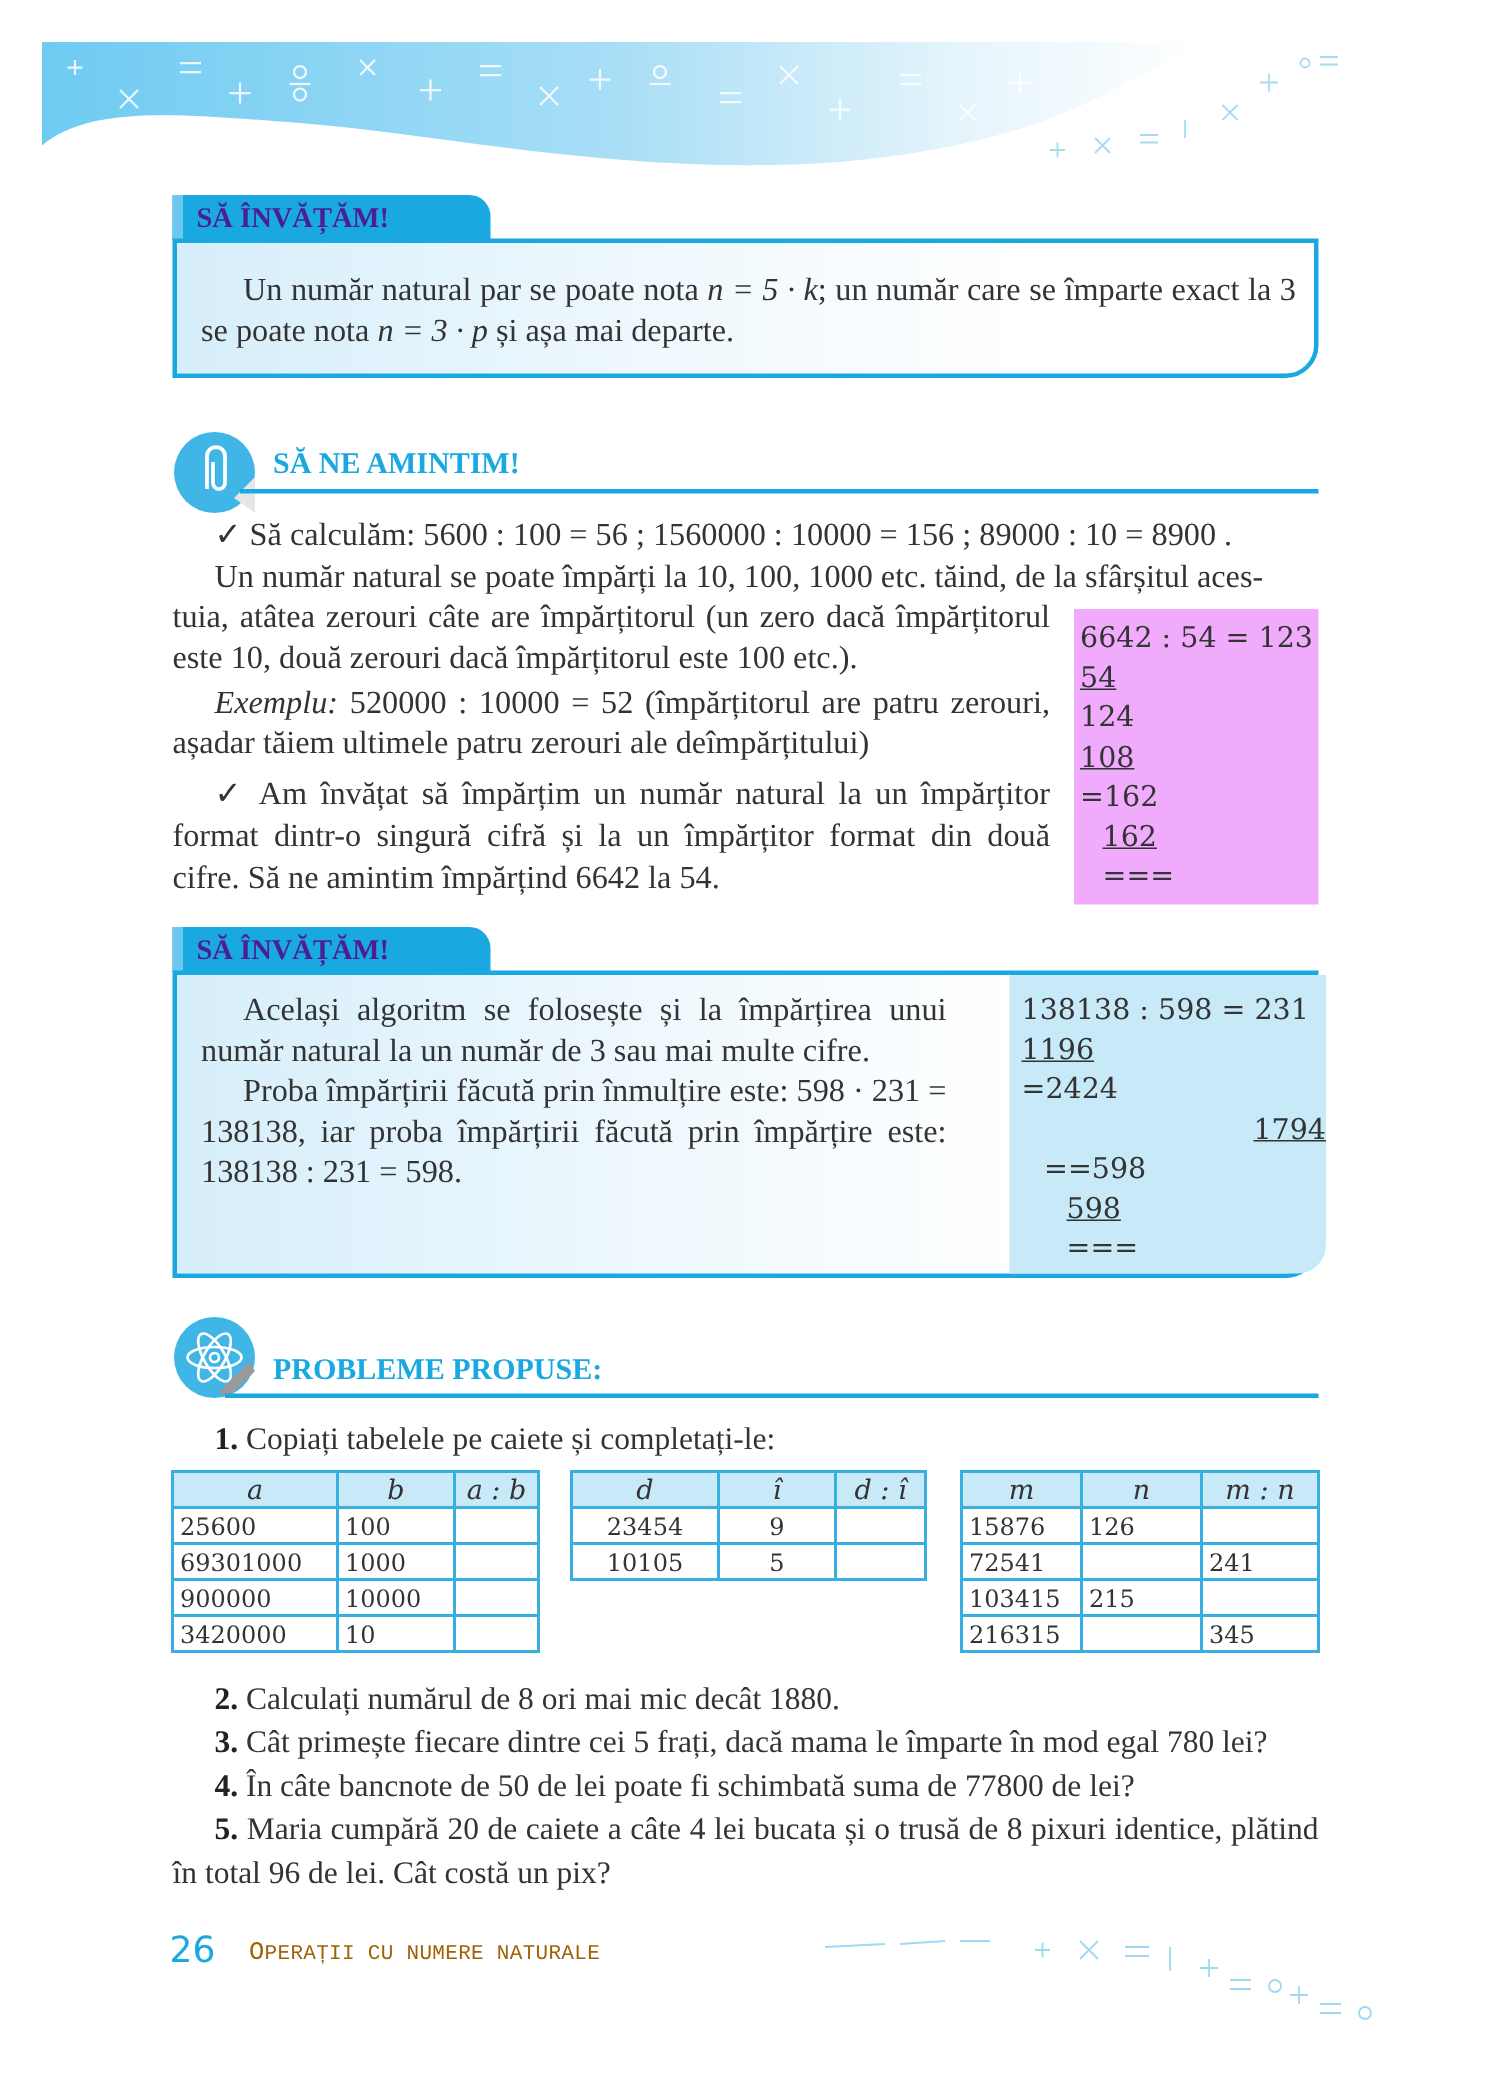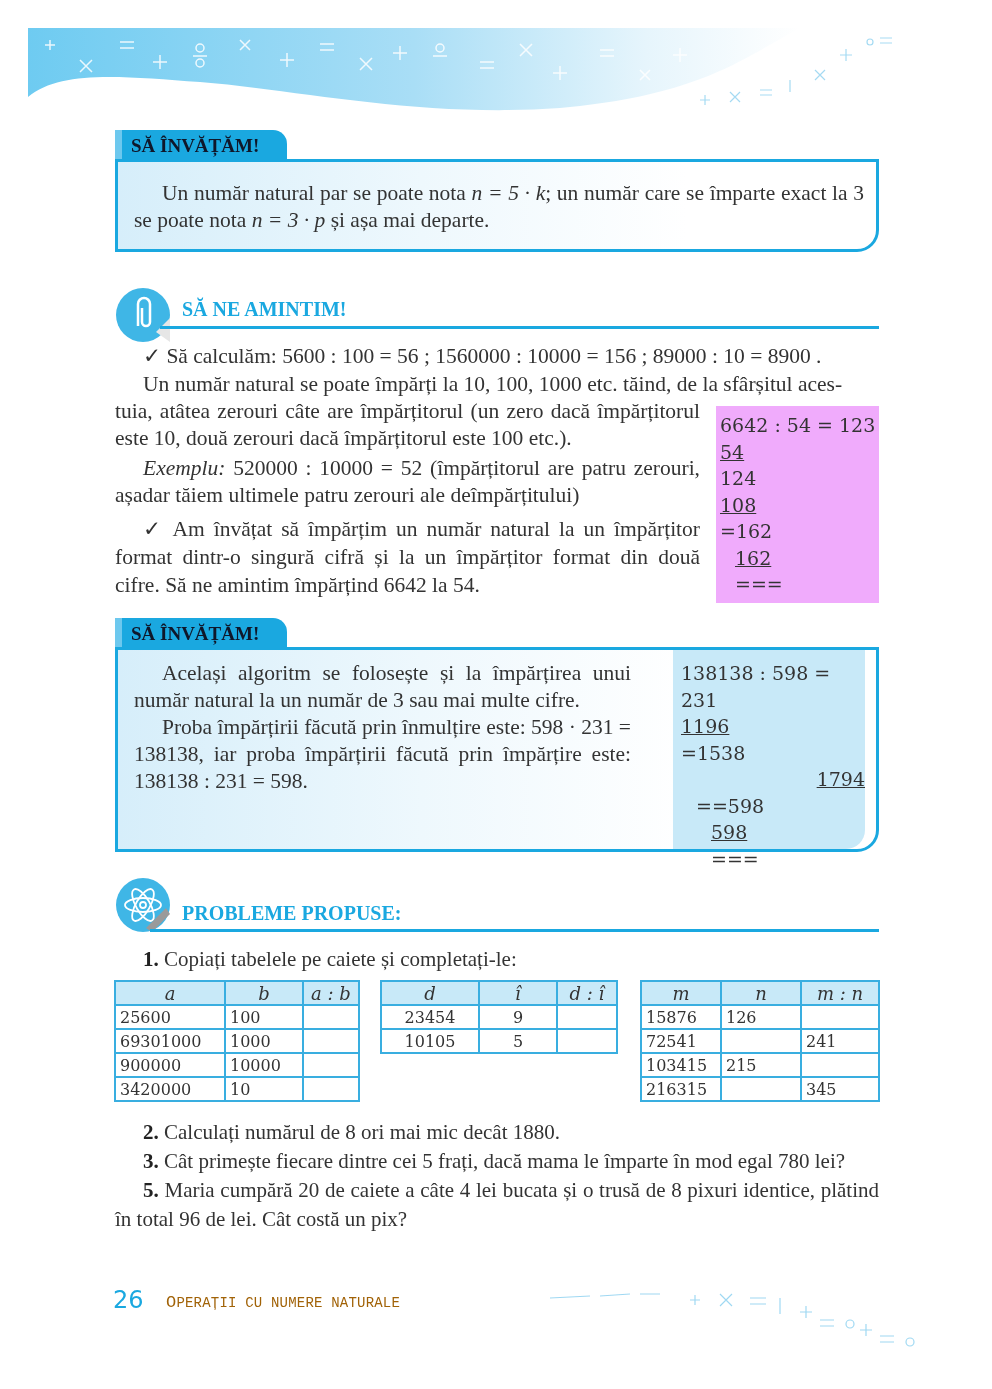--- a/index.html
+++ b/index.html
@@ -4,22 +4,22 @@
 <style>
   html, body { margin: 0; padding: 0; background: #ffffff; }
   body { width: 992px; height: 1389px; position: relative; overflow: hidden;
          font-family: "DejaVu Serif", "Liberation Serif", serif; color: #2a2a2a; }
   .abs { position: absolute; }
 
   
   #banner { left: 0; top: 0; width: 992px; height: 130px; }
 
   
-  .tab { position: absolute; left: 115px; height: 30px; width: 172px;
-         background: #1aa8e0; color: #0f172a; font-family: "Liberation Serif", serif;
+  .tab { position: absolute; left: 115px; height: 30px; width: 212px;
+         background: #1aa8e0; color: #4c1d95; font-family: "Liberation Serif", serif;
          font-weight: bold; font-size: 19px; line-height: 31px; padding-left: 16px;
          box-sizing: border-box; border-top-right-radius: 14px; }
   .tab::before { content: ""; position: absolute; left: 0; top: 0; width: 7px; height: 100%;
          background: #6dc8ee; }
 
   .box { position: absolute; left: 115px; width: 764px; box-sizing: border-box;
          border: 3px solid #1aa8e0; border-bottom-right-radius: 22px;
          background: linear-gradient(90deg, #d6eefa 0%, #eef8fd 40%, #ffffff 75%); }
 
   .p { font-family: "Liberation Serif", serif; font-size: 21.5px; line-height: 27px; color: #333; }
@@ -139,25 +139,25 @@
       <div style="padding-left: 15px;"><span>===</span></div>
     </div>
 </div>
 
 <div class="tab" style="top:618px;">SĂ ÎNVĂȚĂM!</div>
 <div class="box" style="top:647px; height:205px;">
   <div class="p just" style="position:absolute; left:16px; top:10px; width:497px;">
     <div class="ind">Același algoritm se folosește și la împărțirea unui număr natural la un număr de 3 sau mai multe cifre.</div>
     <div class="ind">Proba împărțirii făcută prin înmulțire este: 598 · 231 = 138138, iar proba împărțirii făcută prin împărțire este: 138138 : 231 = 598.</div>
   </div>
-  <div class="calc" style="position:absolute; left:555px; top:0; width:192px; height:199px; background:#c8e9f8; padding:10px 0 0 8px; box-sizing:border-box; border-bottom-right-radius:19px;">
+  <div class="calc" style="position:absolute; left:555px; top:0; width:211px; height:199px; background:#c8e9f8; padding:10px 0 0 8px; box-sizing:border-box; border-bottom-right-radius:19px;">
     <div id="div2">
         <div style="padding-left: 0px;"><span>138138 : 598 = 231</span></div>
         <div style="padding-left: 0px;"><span class="u">1196</span></div>
-        <div style="padding-left: 0px;"><span>=1538</span></div>
+        <div style="padding-left: 0px;"><span>=2424</span></div>
         <div style="padding-left: 15px; text-align: right;"><span class="u">1794</span></div>
         <div style="padding-left: 15px;"><span>==598</span></div>
         <div style="padding-left: 30px;"><span class="u">598</span></div>
         <div style="padding-left: 30px;"><span>===</span></div>
       </div>
   </div>
 </div>
 
 <div class="icon-circle" style="left:116px; top:878px;">
   <svg width="54" height="54" viewBox="0 0 54 54">
@@ -259,20 +259,21 @@
         <td>216315</td>
         <td></td>
         <td>345</td>
       </tr>
     </tbody>
 </table>
 
 <div id="problems" class="prob" style="top:1118px;">
     <div class="ind just"><b>2.</b><span> Calculați numărul de 8 ori mai mic decât 1880.</span></div>
     <div class="ind just"><b>3.</b><span> Cât primește fiecare dintre cei 5 frați, dacă mama le împarte în mod egal 780 lei?</span></div>
+    <div class="ind just"><b>4.</b><span> În câte bancnote de 50 de lei poate fi schimbată suma de 77800 de lei?</span></div>
     <div class="ind just"><b>5.</b><span> Maria cumpără 20 de caiete a câte 4 lei bucata și o trusă de 8 pixuri identice, plătind în total 96 de lei. Cât costă un pix?</span></div>
   </div>
 
 <div id="footer-num" class="abs">26</div>
 <div id="footer-title" class="abs"><span class="big">O</span><span>PERAȚII CU NUMERE NATURALE</span></div>
 
 <svg class="abs" style="left:540px; top:1280px;" width="420" height="90" viewBox="0 0 420 90">
   <g stroke="#8fd2f0" stroke-width="1.2" fill="none" opacity="0.85">
     <path d="M10 18 l40 -2 M60 16 l30 -2 M100 14 l20 0"></path>
     <path d="M150 20 l10 0 M155 15 l0 10"></path>

